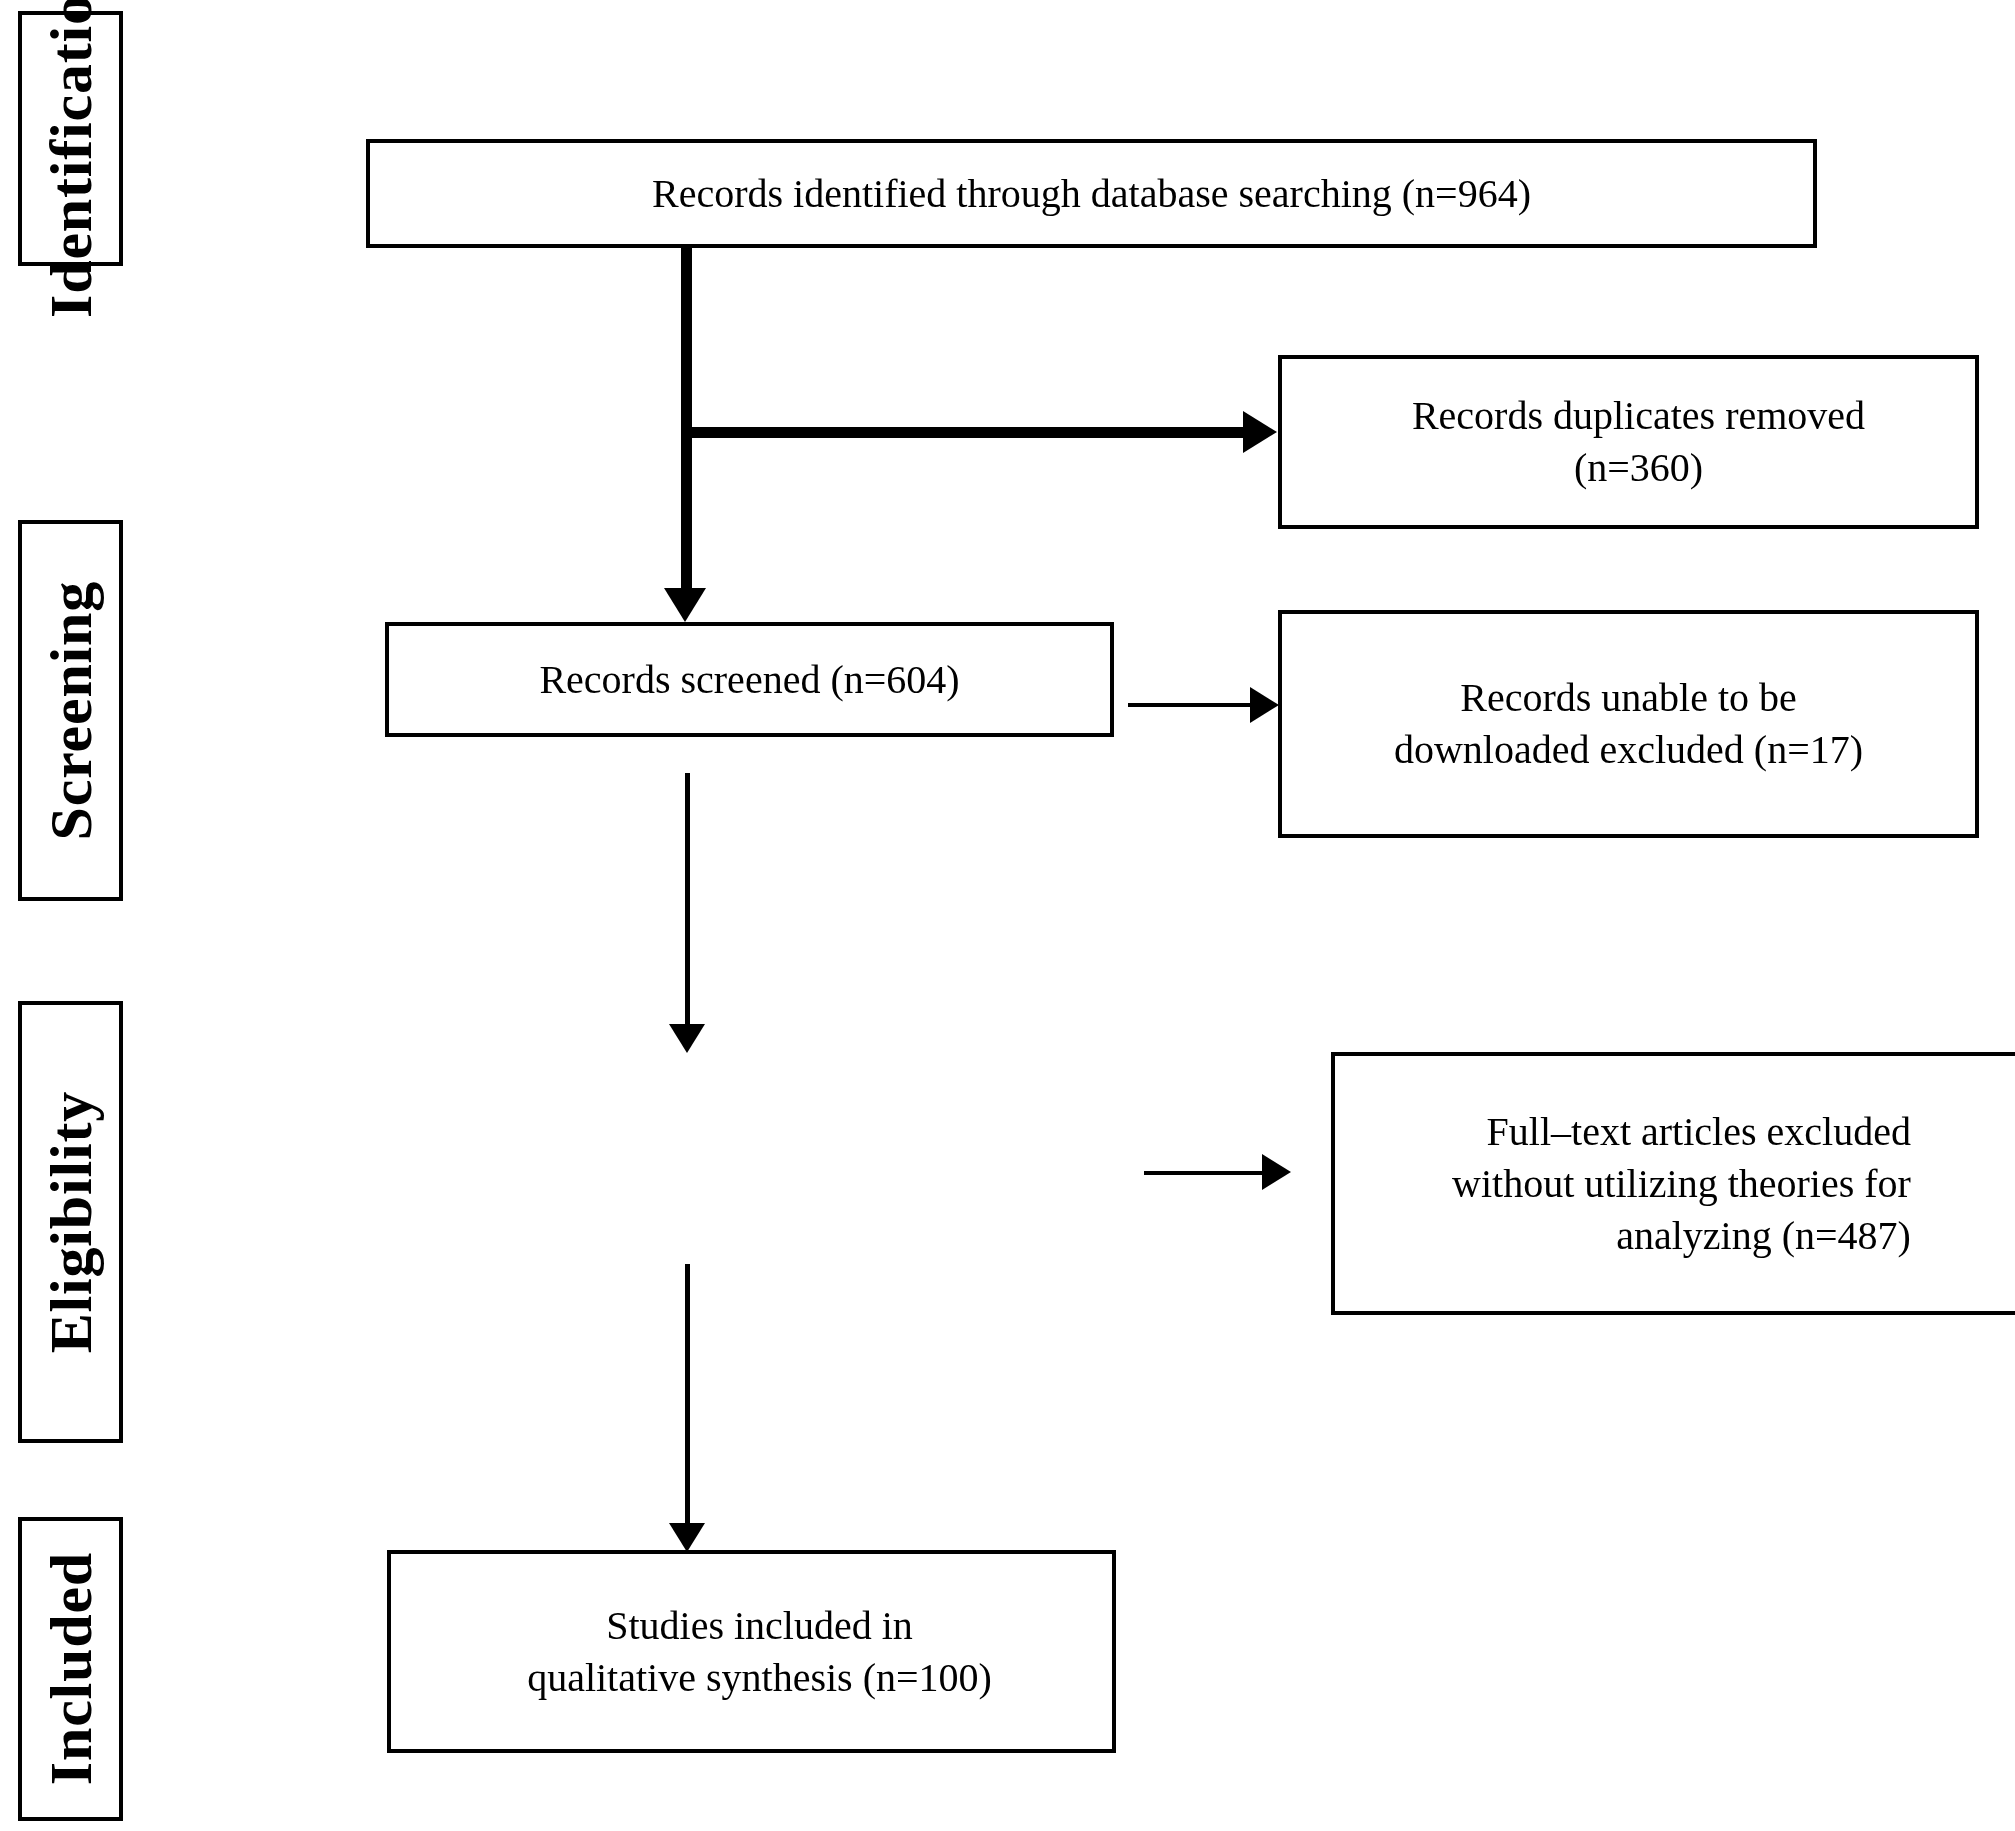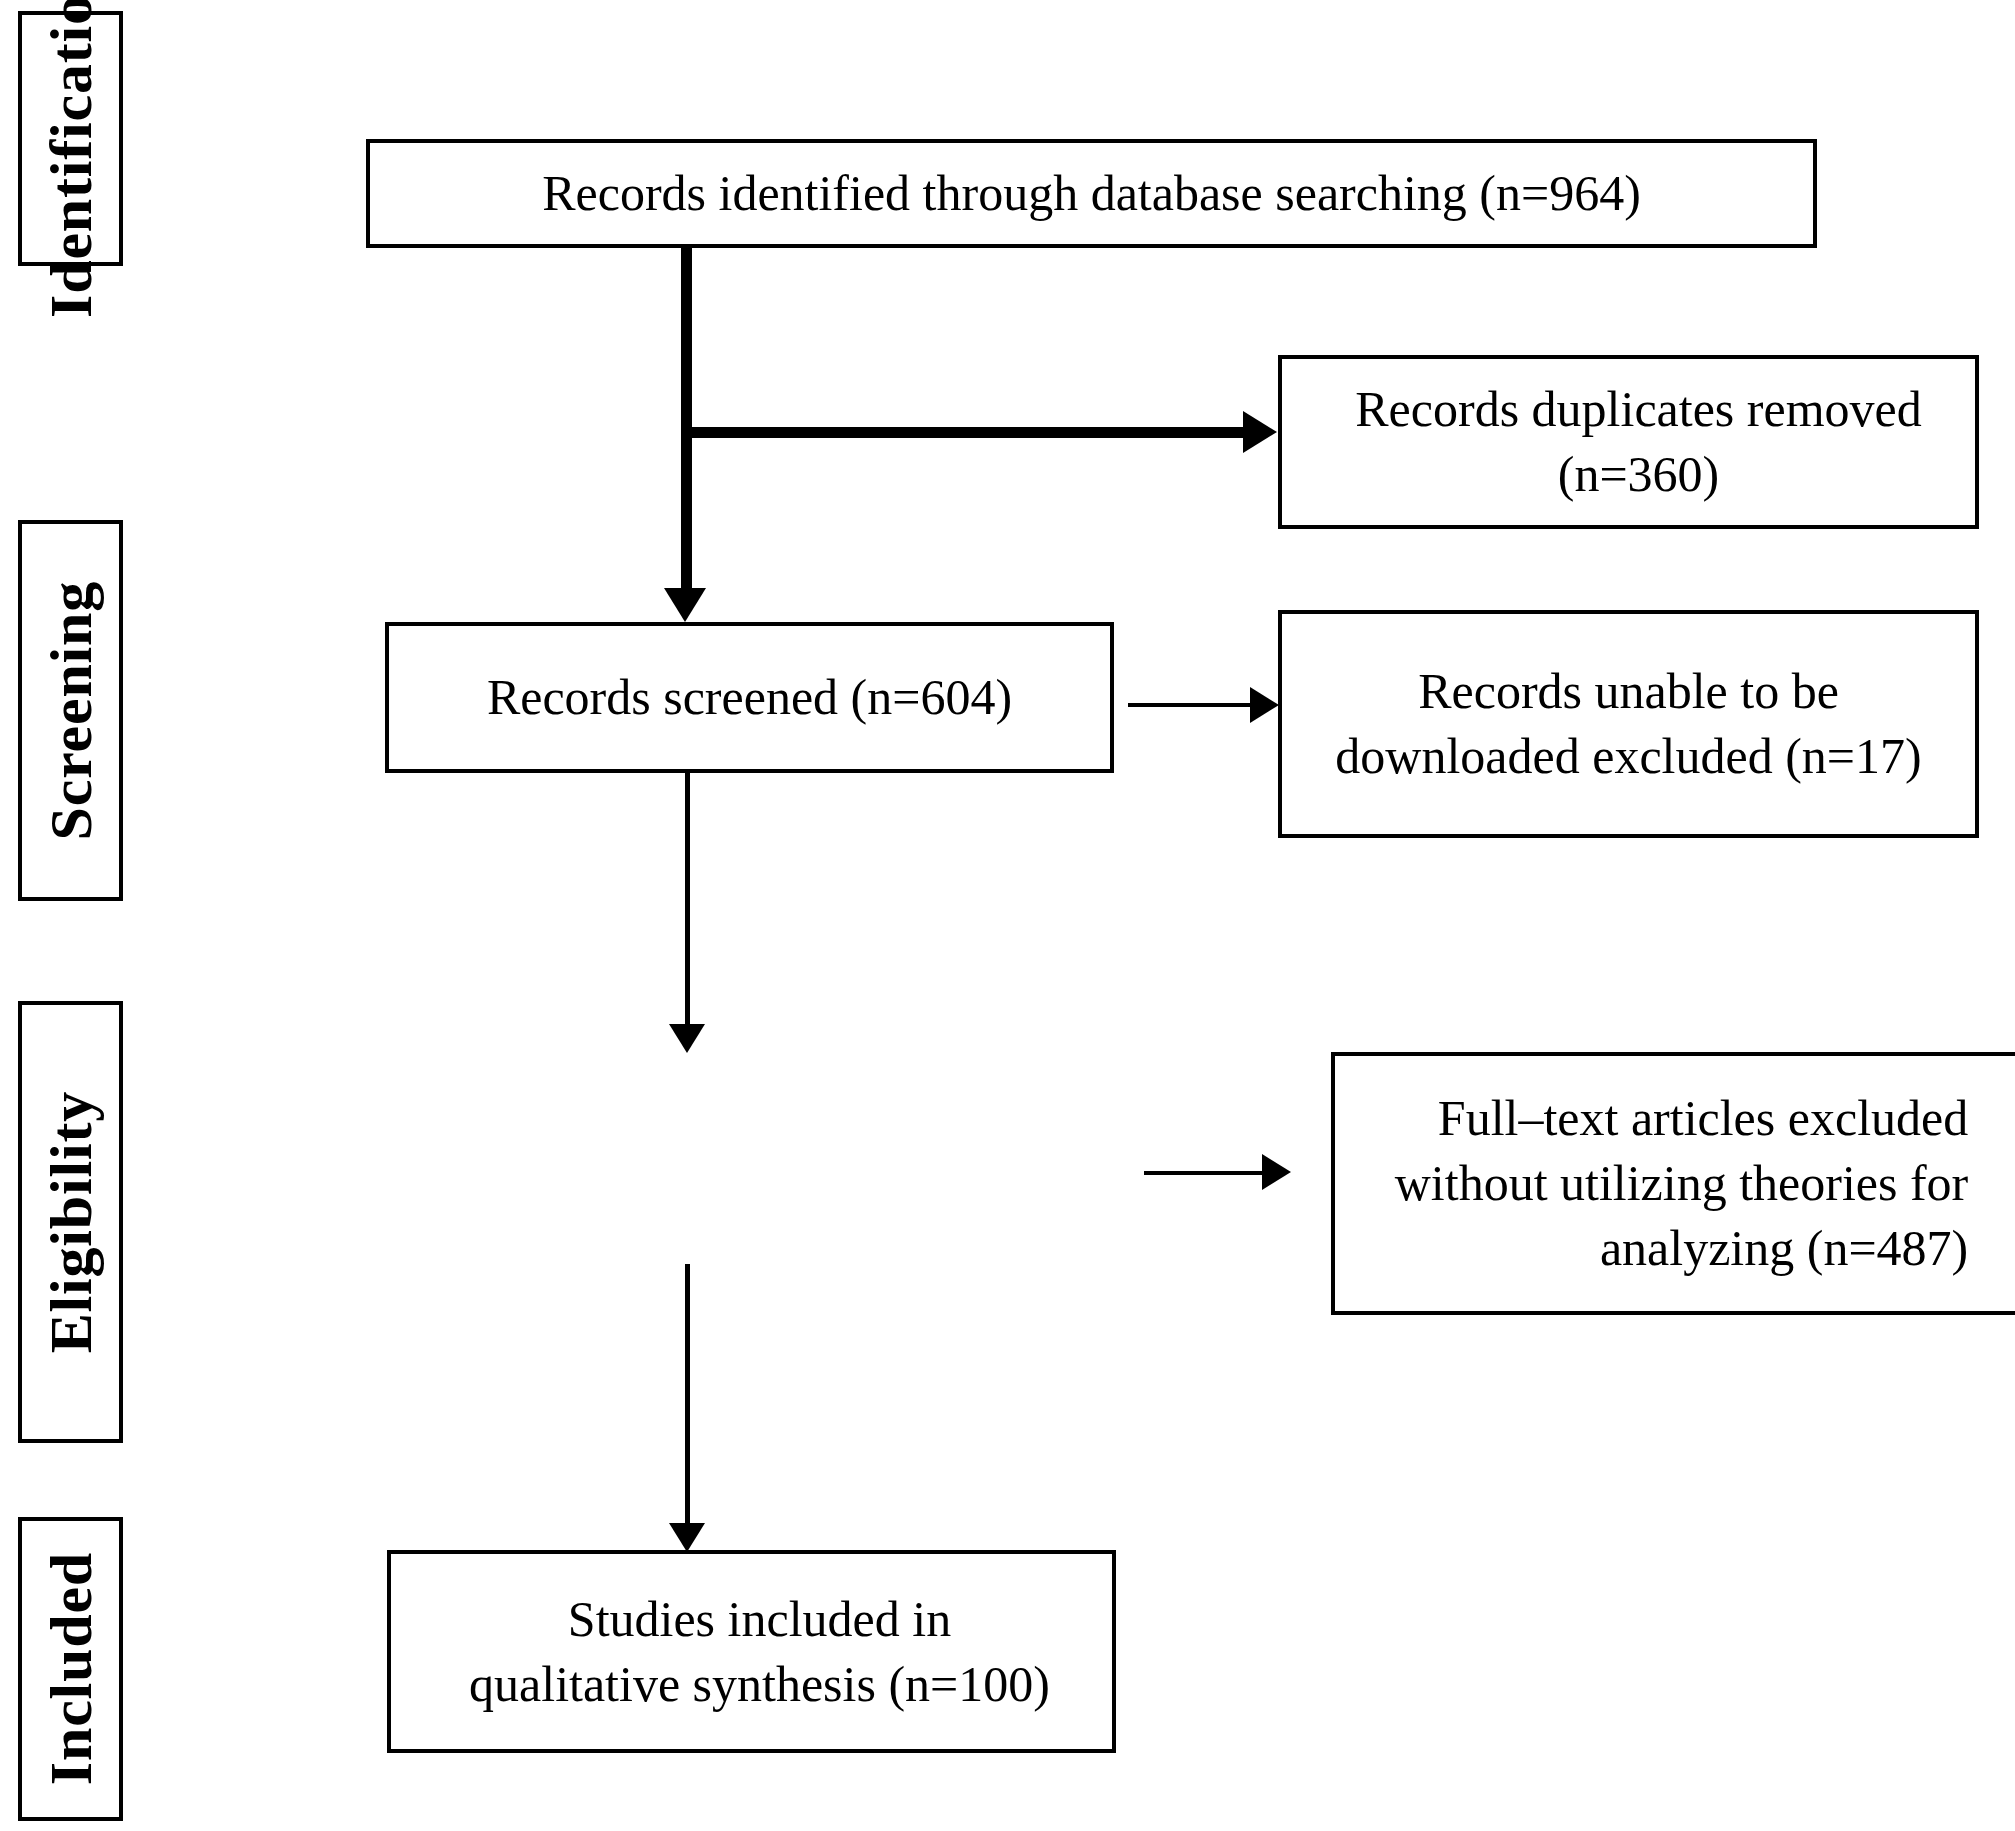--- a/index.html
+++ b/index.html
@@ -44,21 +44,21 @@
     box-sizing: border-box;
     border: 4px solid #000000;
     background: #ffffff;
     display: flex;
     align-items: center;
     justify-content: center;
     text-align: center;
     color: #000000;
   }
   .flow-text {
-    font-size: 50px;
+    font-size: 40px;
     line-height: 1.30;
     padding: 0 14.6px;
     white-space: pre-line;
   }
 
   
   .v-line {
     position: absolute;
     background: #000000;
   }
@@ -124,21 +124,21 @@
   <div class="arrow-down" style="left:664px; top:588px;"></div>
 
   <div class="h-line" style="left:685px; top:427px; width:559px; height:10.5px;"></div>
   <div class="arrow-right" style="left:1243px; top:411px;"></div>
 
   <div class="flow-box" style="left:1278px; top:355px; width:701px; height:174px;padding-left:20px;">
     <span class="flow-text">Records duplicates removed
 (n=360)</span>
   </div>
 
-  <div class="flow-box" style="left:385px; top:622px; width:729px; height:151px;">
+  <div class="flow-box" style="left:385px; top:622px; width:729px; height:115px;">
     <span class="flow-text">Records screened (n=604)</span>
   </div>
 
   <div class="h-line" style="left:1128px; top:703px; width:143px; height:4px;"></div>
   <div class="arrow-right small" style="left:1250px; top:687px;"></div>
 
   <div class="flow-box" style="left:1278px; top:610px; width:701px; height:228px;">
     <span class="flow-text">Records unable to be
 downloaded excluded (n=17)</span>
   </div>

